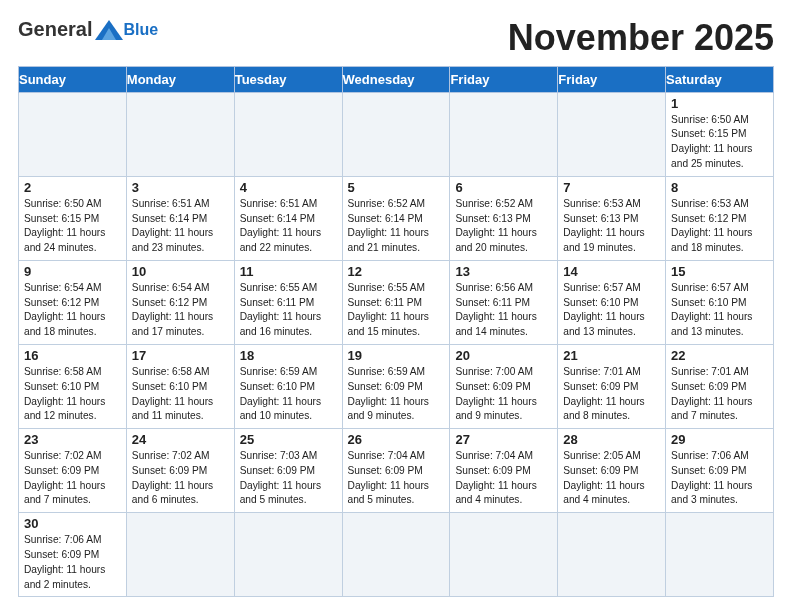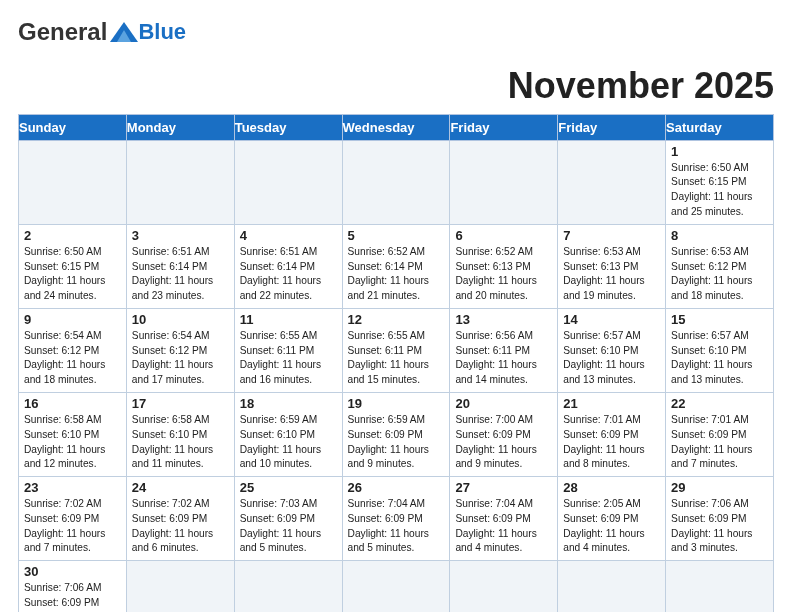--- a/index.html
+++ b/index.html
@@ -25,36 +25,35 @@
       display: flex;
       flex-direction: column;
       align-items: flex-start;
     }
     .logo-text {
       display: flex;
       align-items: center;
       gap: 0px;
     }
     .logo-general {
-      font-size: 24px;
+      font-size: 20px;
       font-weight: bold;
       color: #333;
     }
     .logo-blue {
-      font-size: 22px;
+      font-size: 16px;
       font-weight: bold;
       color: #1a6fc4;
     }
     .logo-icon {
       width: 28px;
       height: 20px;
       margin-left: 3px;
     }
     .title-block {
-      margin-top: 48px;
     }
     .month-title {
       font-size: 36px;
       font-weight: bold;
       color: #222;
       line-height: 1.1;
     }
     .location {
       font-size: 15px;
       color: #444;

